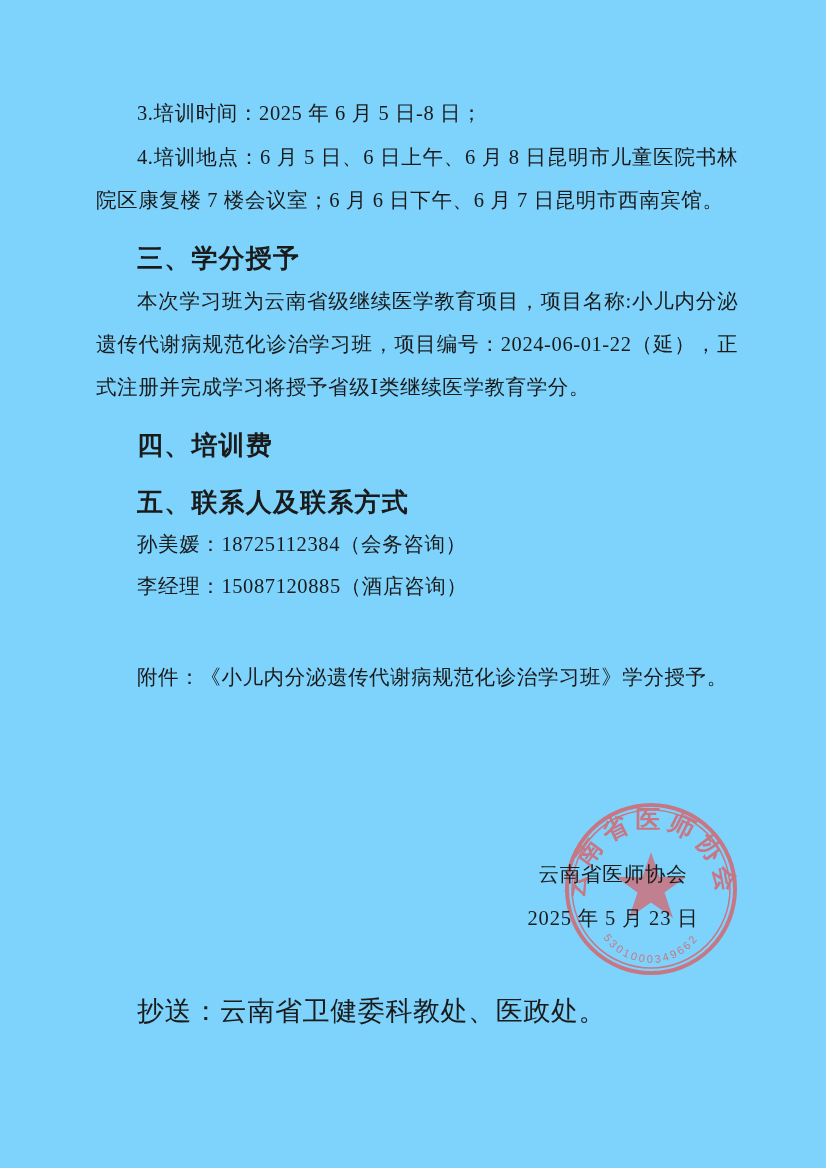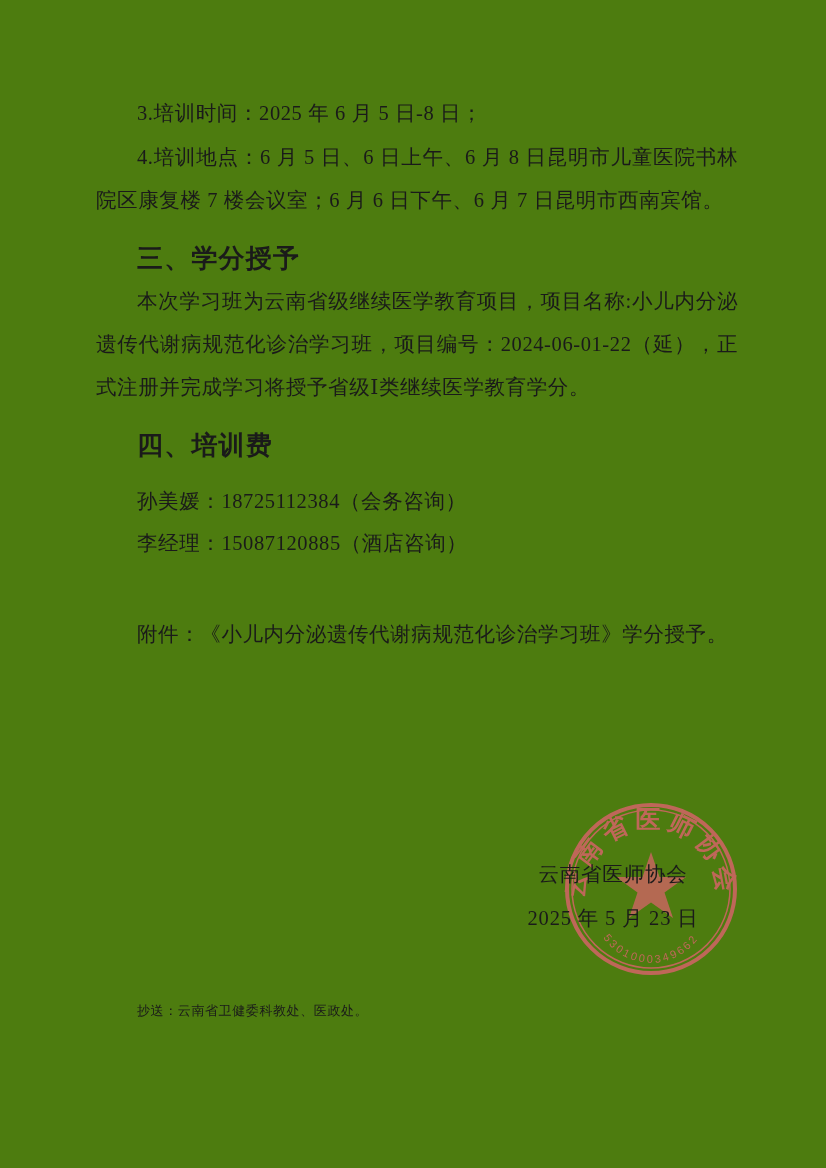--- a/index.html
+++ b/index.html
@@ -11,21 +11,21 @@
     width: 826px;
     height: 1168px;
     position: relative;
     font-family: "Liberation Serif", "DejaVu Serif", serif;
     color: #1a1a1a;
     overflow: hidden;
   }
   .page {
     position: absolute;
     inset: 0;
-    background: #4d7c0f;
+    background: #7dd3fc;
   }
   .content {
     position: absolute;
     left: 96px;
     right: 88px;
     top: 92px;
   }
   p {
     margin: 0 0 1px 0;
     font-size: 20.5px;
@@ -76,21 +76,21 @@
     height: 178px;
     z-index: 2;
     opacity: 0.82;
   }
   .seal svg { display: block; }
 
   .cc {
     position: absolute;
     left: 96px;
     top: 990px;
-    font-size: 13px;
+    font-size: 27px;
     line-height: 42px;
     letter-spacing: 0.6px;
     text-indent: 41px;
     width: 640px;
   }
 </style>
 </head>
 <body>
 
 <div class="page">
@@ -105,20 +105,21 @@
 
     <p class="heading">三、学分授予</p>
     <p class="indent">本次学习班为云南省级继续医学教育项目，项目名称:小儿内分泌遗传代谢病规范化诊治学习班，项目编号：2024-06-01-22（延），正式注册并完成学习将授予省级Ⅰ类继续医学教育学分。</p>
 
     <div class="spacer-sm"></div>
 
     <p class="heading">四、培训费</p>
 
     <div class="spacer-sm"></div>
 
+    <p class="heading">五、联系人及联系方式</p>
     <p class="indent tight">孙美媛：18725112384（会务咨询）</p>
     <p class="indent tight">李经理：15087120885（酒店咨询）</p>
 
     <div class="spacer-lg"></div>
 
     <p class="indent">附件：《小儿内分泌遗传代谢病规范化诊治学习班》学分授予。</p>
 
   </div>
 
   <div class="seal">

